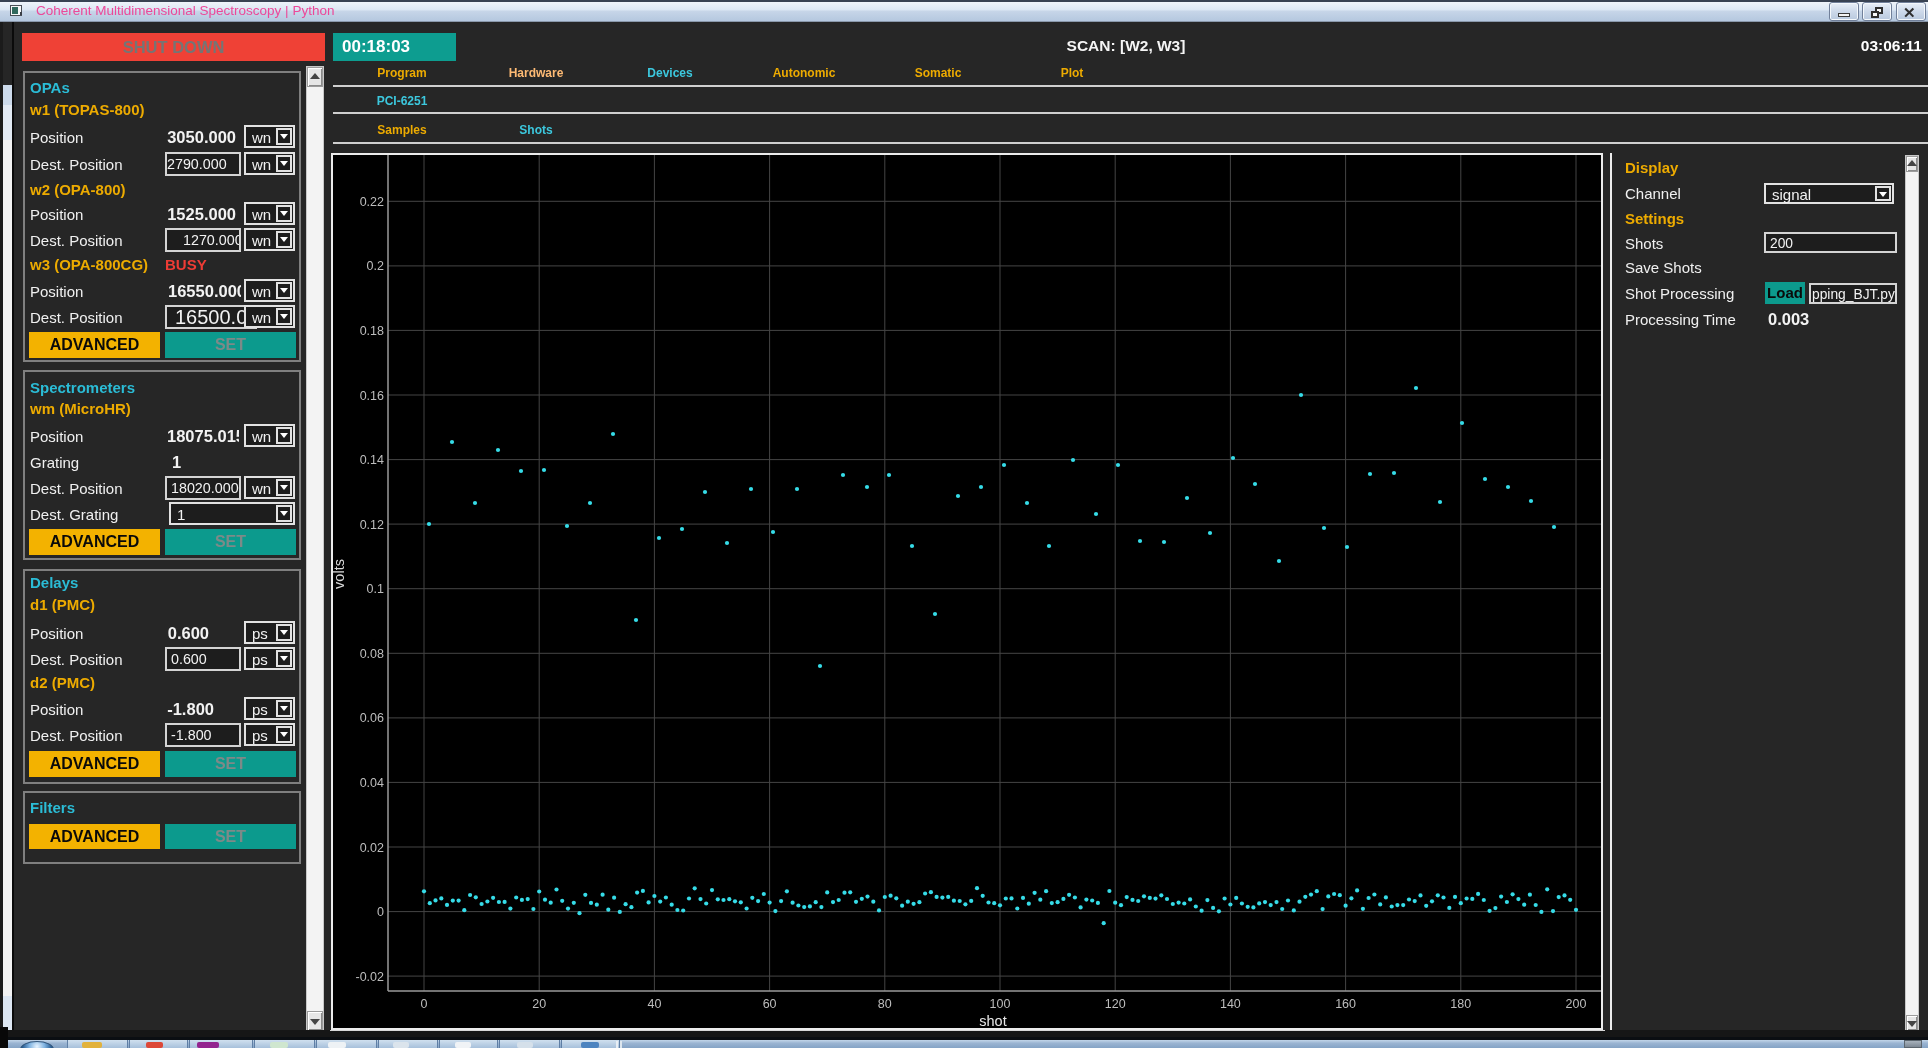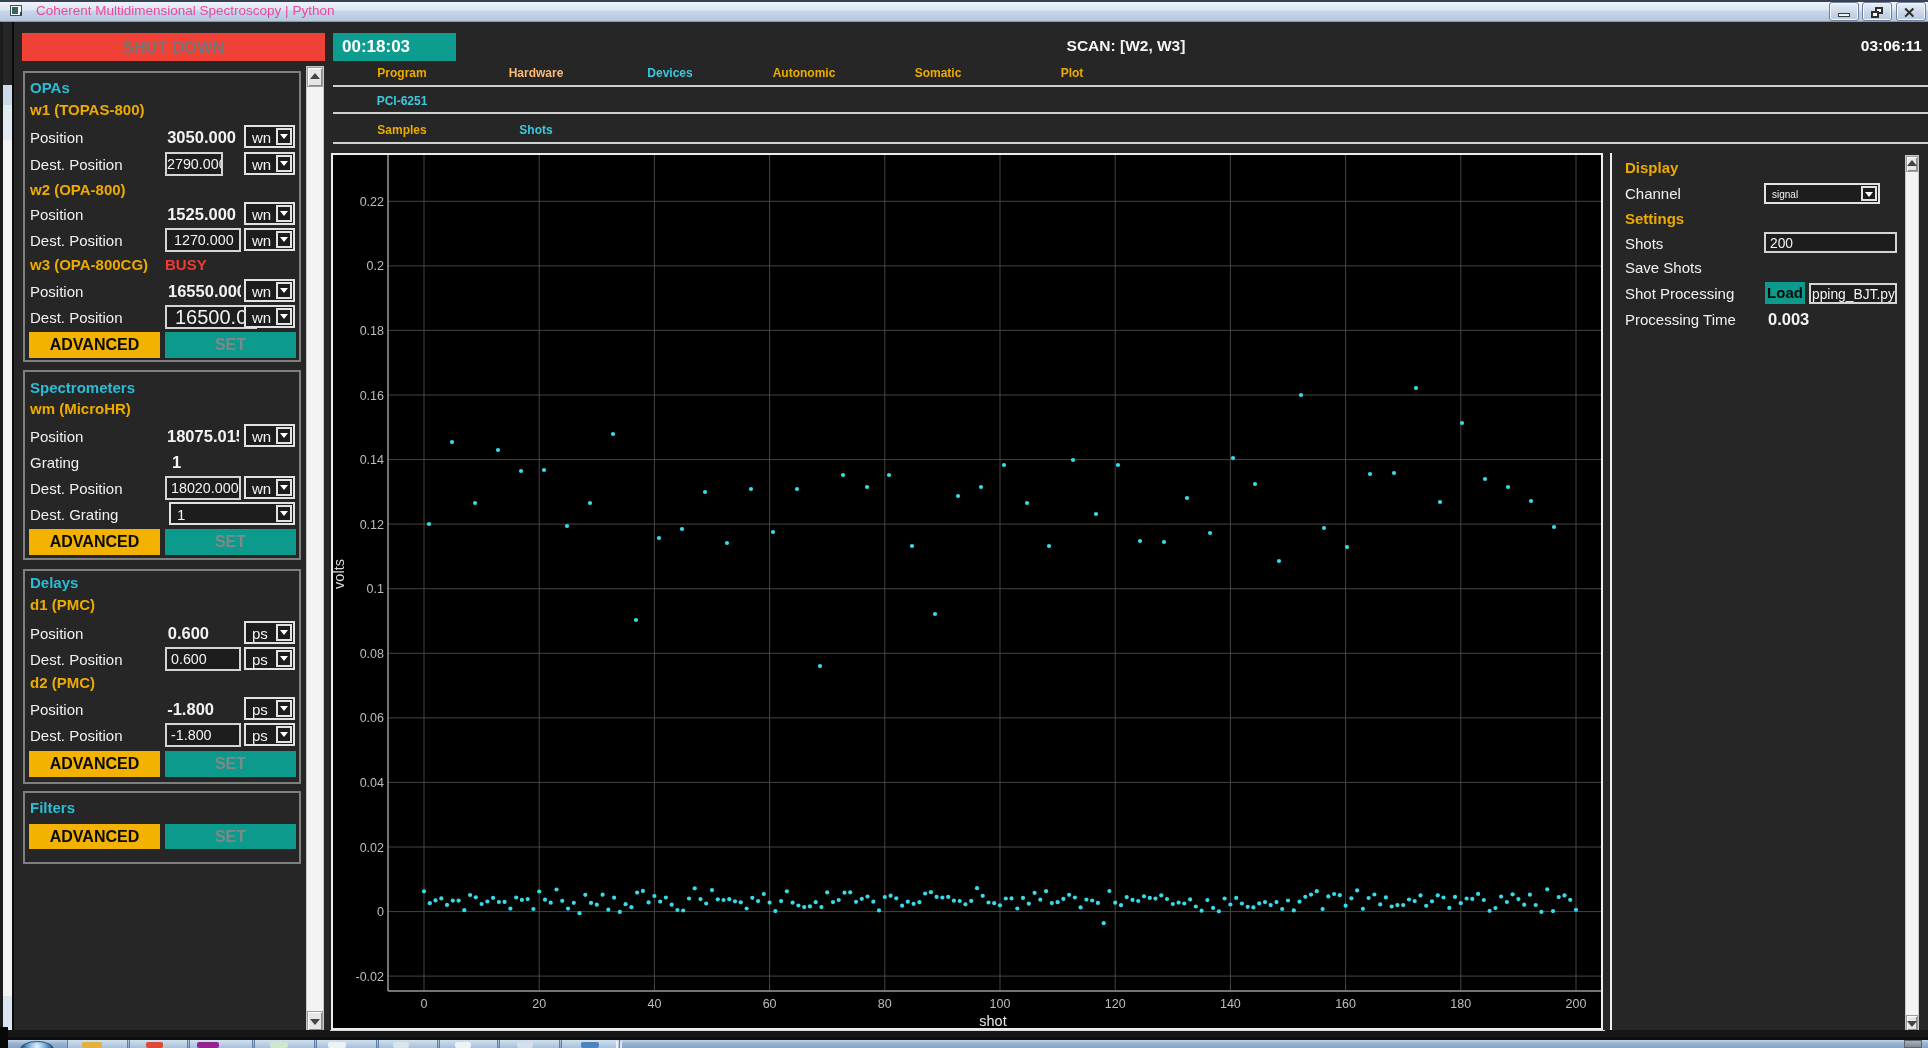--- a/index.html
+++ b/index.html
@@ -55,38 +55,38 @@
 <div class="orgh" style="left:30px;top:101px">w1 (TOPAS-800)</div>
 <div class="lab" style="left:30px;top:129px">Position</div>
 <div class="val" style="right:1692px;top:128px">3050.000</div>
 <div class="cmb" style="left:244px;top:125px;width:51px;height:23px;font-size:15px">
     <span>wn</span>
     <div class="arr">
       <div class="tri"></div>
     </div>
   </div>
 <div class="lab" style="left:30px;top:156px">Dest. Position</div>
-<div class="inp" style="left:165px;top:152px;width:58px;height:24px;font-size:14.3px;padding-left:0">2790.000</div>
+<div class="inp" style="left:165px;top:152px;width:76px;height:24px;font-size:14.3px;padding-left:0">2790.000</div>
 <div class="cmb" style="left:244px;top:152px;width:51px;height:23px;font-size:15px">
     <span>wn</span>
     <div class="arr">
       <div class="tri"></div>
     </div>
   </div>
 <div class="orgh" style="left:30px;top:181px">w2 (OPA-800)</div>
 <div class="lab" style="left:30px;top:206px">Position</div>
 <div class="val" style="right:1692px;top:205px">1525.000</div>
 <div class="cmb" style="left:244px;top:202px;width:51px;height:23px;font-size:15px">
     <span>wn</span>
     <div class="arr">
       <div class="tri"></div>
     </div>
   </div>
 <div class="lab" style="left:30px;top:232px">Dest. Position</div>
-<div class="inp" style="left:165px;top:228px;width:76px;height:24px;font-size:14.3px;padding-left:7px">1270.000</div>
+<div class="inp" style="left:165px;top:228px;width:76px;height:24px;font-size:14.3px;padding-left:16px">1270.000</div>
 <div class="cmb" style="left:244px;top:228px;width:51px;height:23px;font-size:15px">
     <span>wn</span>
     <div class="arr">
       <div class="tri"></div>
     </div>
   </div>
 <div class="orgh" style="left:30px;top:256px">w3 (OPA-800CG)</div>
 <div class="busy" style="left:165px;top:256px">BUSY</div>
 <div class="lab" style="left:30px;top:283px">Position</div>
 <div class="val" style="left:168px;top:282px;width:73px;overflow:hidden;white-space:nowrap">16550.000</div>
@@ -496,21 +496,21 @@
       <circle cx="1220.0" cy="756.1" r="2.1"></circle>
       <circle cx="1225.7" cy="742.1" r="2.1"></circle>
       <circle cx="1231.5" cy="740.4" r="2.1"></circle>
       <circle cx="1237.2" cy="744.8" r="2.1"></circle>
       <circle cx="1243.0" cy="754.8" r="2.1"></circle>
     </g>
 </svg>
 <div style="position:absolute;left:1610px;top:153px;width:2px;height:878px;background:#ededed"></div>
 <div class="orgh" style="left:1625px;top:159px">Display</div>
 <div class="lab" style="left:1625px;top:185px">Channel</div>
-<div class="cmb" style="left:1764px;top:183px;width:116px;height:21px;font-size:10px">
+<div class="cmb" style="left:1764px;top:183px;width:130px;height:21px;font-size:15px">
     <span>signal</span>
     <div class="arr">
       <div class="tri"></div>
     </div>
   </div>
 <div class="orgh" style="left:1625px;top:210px">Settings</div>
 <div class="lab" style="left:1625px;top:235px">Shots</div>
 <div class="inp" style="left:1764px;top:232px;width:133px;height:21px;font-size:13.8px;padding-left:4px">200</div>
 <div class="lab" style="left:1625px;top:259px">Save Shots</div>
 <div class="lab" style="left:1625px;top:285px">Shot Processing</div>

